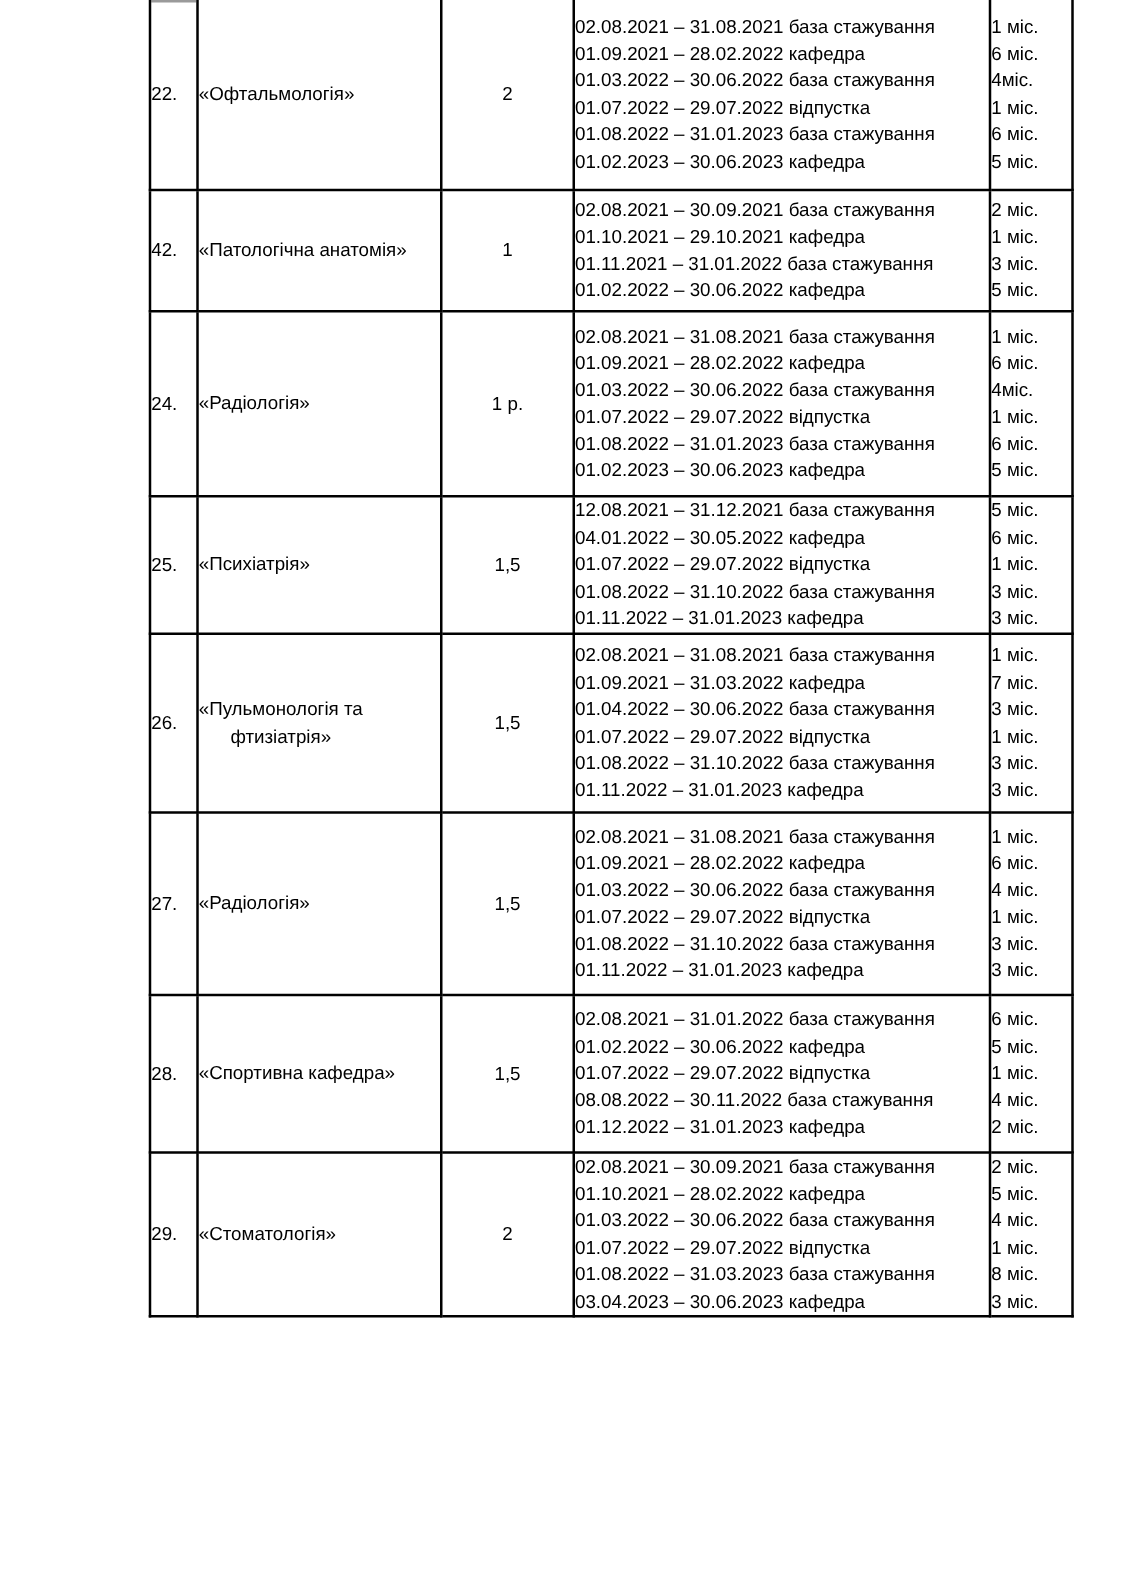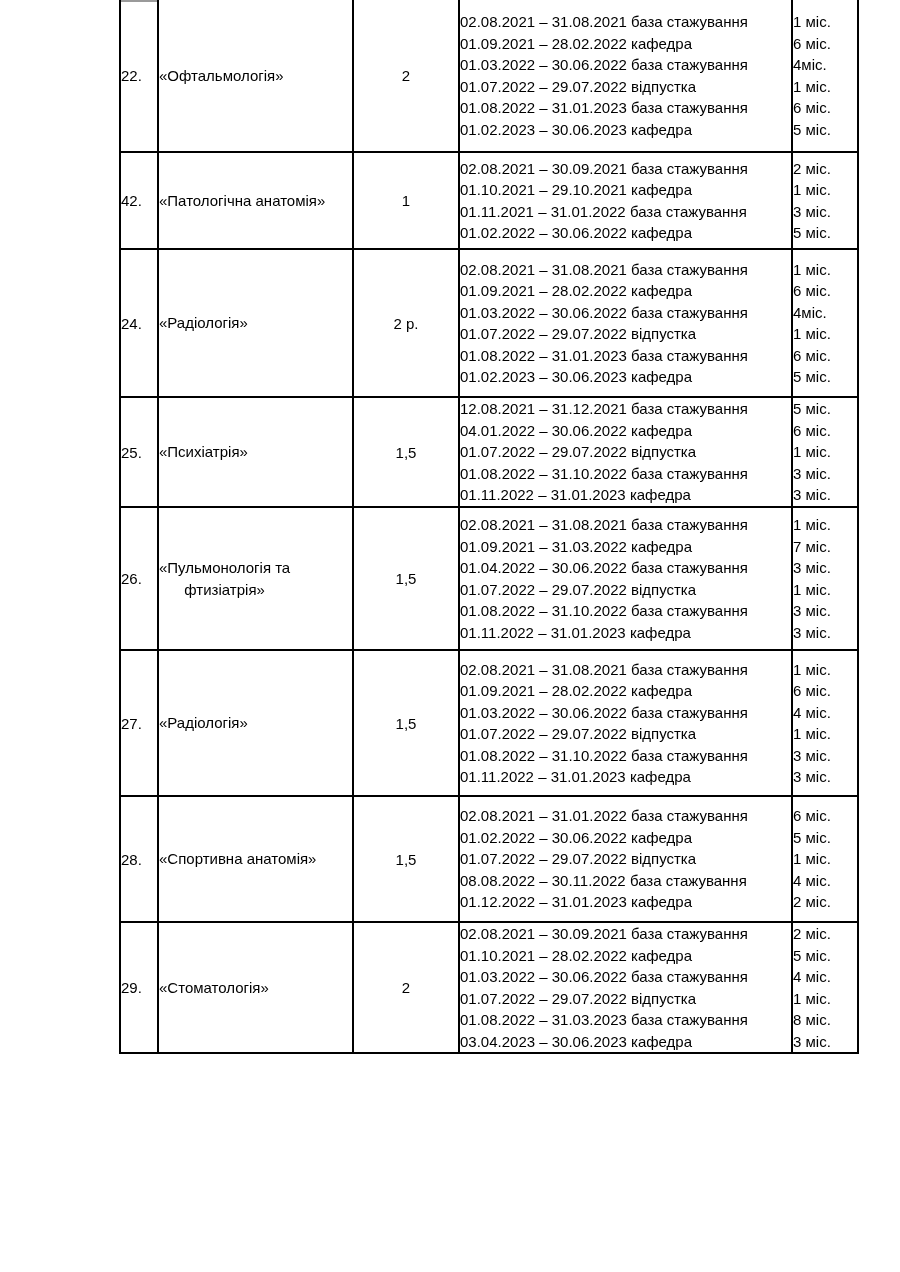--- a/index.html
+++ b/index.html
@@ -79,21 +79,21 @@
           <td class="c-months">
             <div class="line">2 міс.</div>
             <div class="line">1 міс.</div>
             <div class="line">3 міс.</div>
             <div class="line">5 міс.</div>
           </td>
         </tr>
         <tr style="height: 148px;">
           <td class="c-num">24.</td>
           <td class="c-name"><div class="name-block"><div class="name-line">«Радіологія»</div></div></td>
-          <td class="c-dur">2 р.</td>
+          <td class="c-dur">1 р.</td>
           <td class="c-dates">
             <div class="line">02.08.2021 – 31.08.2021 база стажування</div>
             <div class="line">01.09.2021 – 28.02.2022 кафедра</div>
             <div class="line">01.03.2022 – 30.06.2022 база стажування</div>
             <div class="line">01.07.2022 – 29.07.2022 відпустка</div>
             <div class="line">01.08.2022 – 31.01.2023 база стажування</div>
             <div class="line">01.02.2023 – 30.06.2023 кафедра</div>
           </td>
           <td class="c-months">
             <div class="line">1 міс.</div>
@@ -103,21 +103,21 @@
             <div class="line">6 міс.</div>
             <div class="line">5 міс.</div>
           </td>
         </tr>
         <tr style="height: 110px;">
           <td class="c-num">25.</td>
           <td class="c-name"><div class="name-block"><div class="name-line">«Психіатрія»</div></div></td>
           <td class="c-dur">1,5</td>
           <td class="c-dates">
             <div class="line">12.08.2021 – 31.12.2021 база стажування</div>
-            <div class="line">04.01.2022 – 30.06.2022 кафедра</div>
+            <div class="line">04.01.2022 – 30.05.2022 кафедра</div>
             <div class="line">01.07.2022 – 29.07.2022 відпустка</div>
             <div class="line">01.08.2022 – 31.10.2022 база стажування</div>
             <div class="line">01.11.2022 – 31.01.2023 кафедра</div>
           </td>
           <td class="c-months">
             <div class="line">5 міс.</div>
             <div class="line">6 міс.</div>
             <div class="line">1 міс.</div>
             <div class="line">3 міс.</div>
             <div class="line">3 міс.</div>
@@ -160,21 +160,21 @@
             <div class="line">1 міс.</div>
             <div class="line">6 міс.</div>
             <div class="line">4 міс.</div>
             <div class="line">1 міс.</div>
             <div class="line">3 міс.</div>
             <div class="line">3 міс.</div>
           </td>
         </tr>
         <tr style="height: 126px;">
           <td class="c-num">28.</td>
-          <td class="c-name"><div class="name-block"><div class="name-line">«Спортивна анатомія»</div></div></td>
+          <td class="c-name"><div class="name-block"><div class="name-line">«Спортивна кафедра»</div></div></td>
           <td class="c-dur">1,5</td>
           <td class="c-dates">
             <div class="line">02.08.2021 – 31.01.2022 база стажування</div>
             <div class="line">01.02.2022 – 30.06.2022 кафедра</div>
             <div class="line">01.07.2022 – 29.07.2022 відпустка</div>
             <div class="line">08.08.2022 – 30.11.2022 база стажування</div>
             <div class="line">01.12.2022 – 31.01.2023 кафедра</div>
           </td>
           <td class="c-months">
             <div class="line">6 міс.</div>

